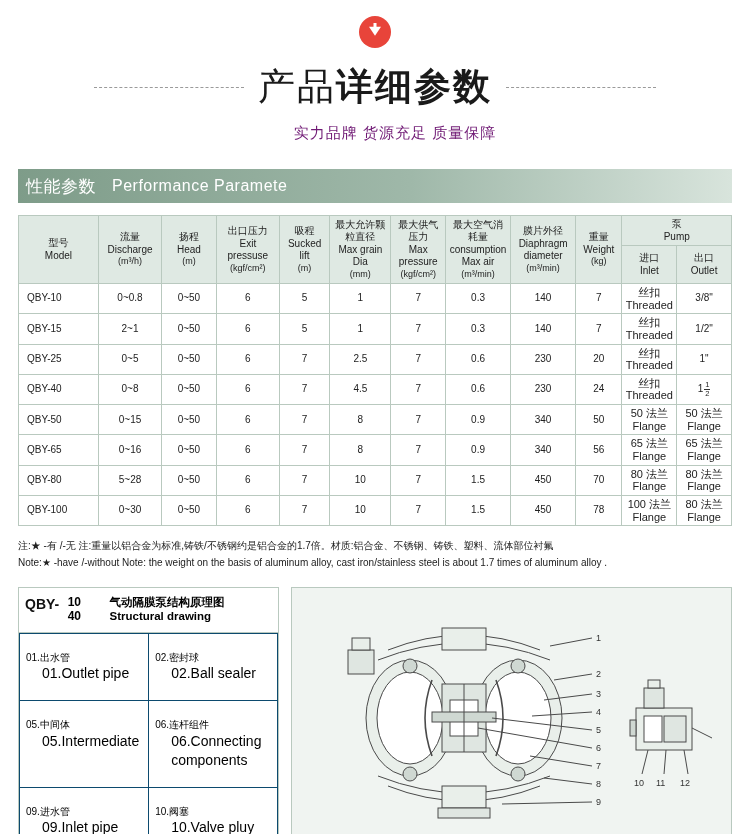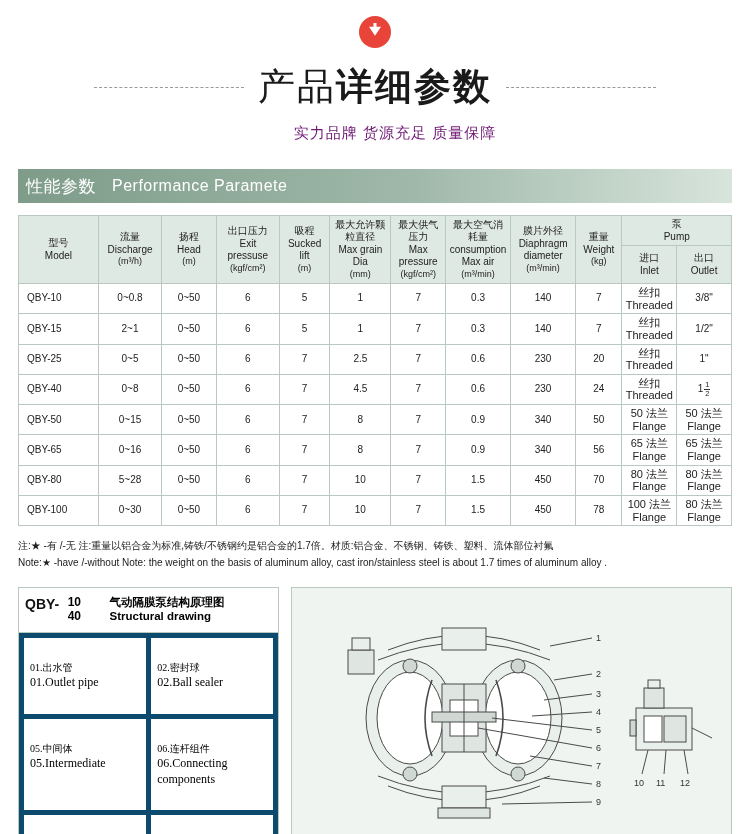--- a/index.html
+++ b/index.html
@@ -178,29 +178,28 @@
     line-height: 1.2;
     text-align: left;
     margin-left: 20px;
   }
   table.legend {
     width: 100%;
     border-collapse: collapse;
     font-size: 10px;
   }
   table.legend td {
-    border: 5px solid #0c4a6e;
+    border: 1px solid #0c4a6e;
     width: 50%;
-    padding: 23px 6px;
+    padding: 17px 6px;
     line-height: 1.35;
     vertical-align: top;
-    font-family: Liberation Serif, serif;
   }
   table.legend td span { display: block; }
-  table.legend td .en { font-size: 12px; }
+  table.legend td .en { font-size: 14px; margin-left: 16px; }
 
   .drawing-box {
     flex: 1 1 auto;
     border: 1px solid #b9c9bf;
     background: #f0f4f1;
     position: relative;
     overflow: hidden;
   }
   .drawing-box svg { display: block; }
   .callout { font-size: 9px; fill: #333; font-family: "Liberation Sans", sans-serif; }

